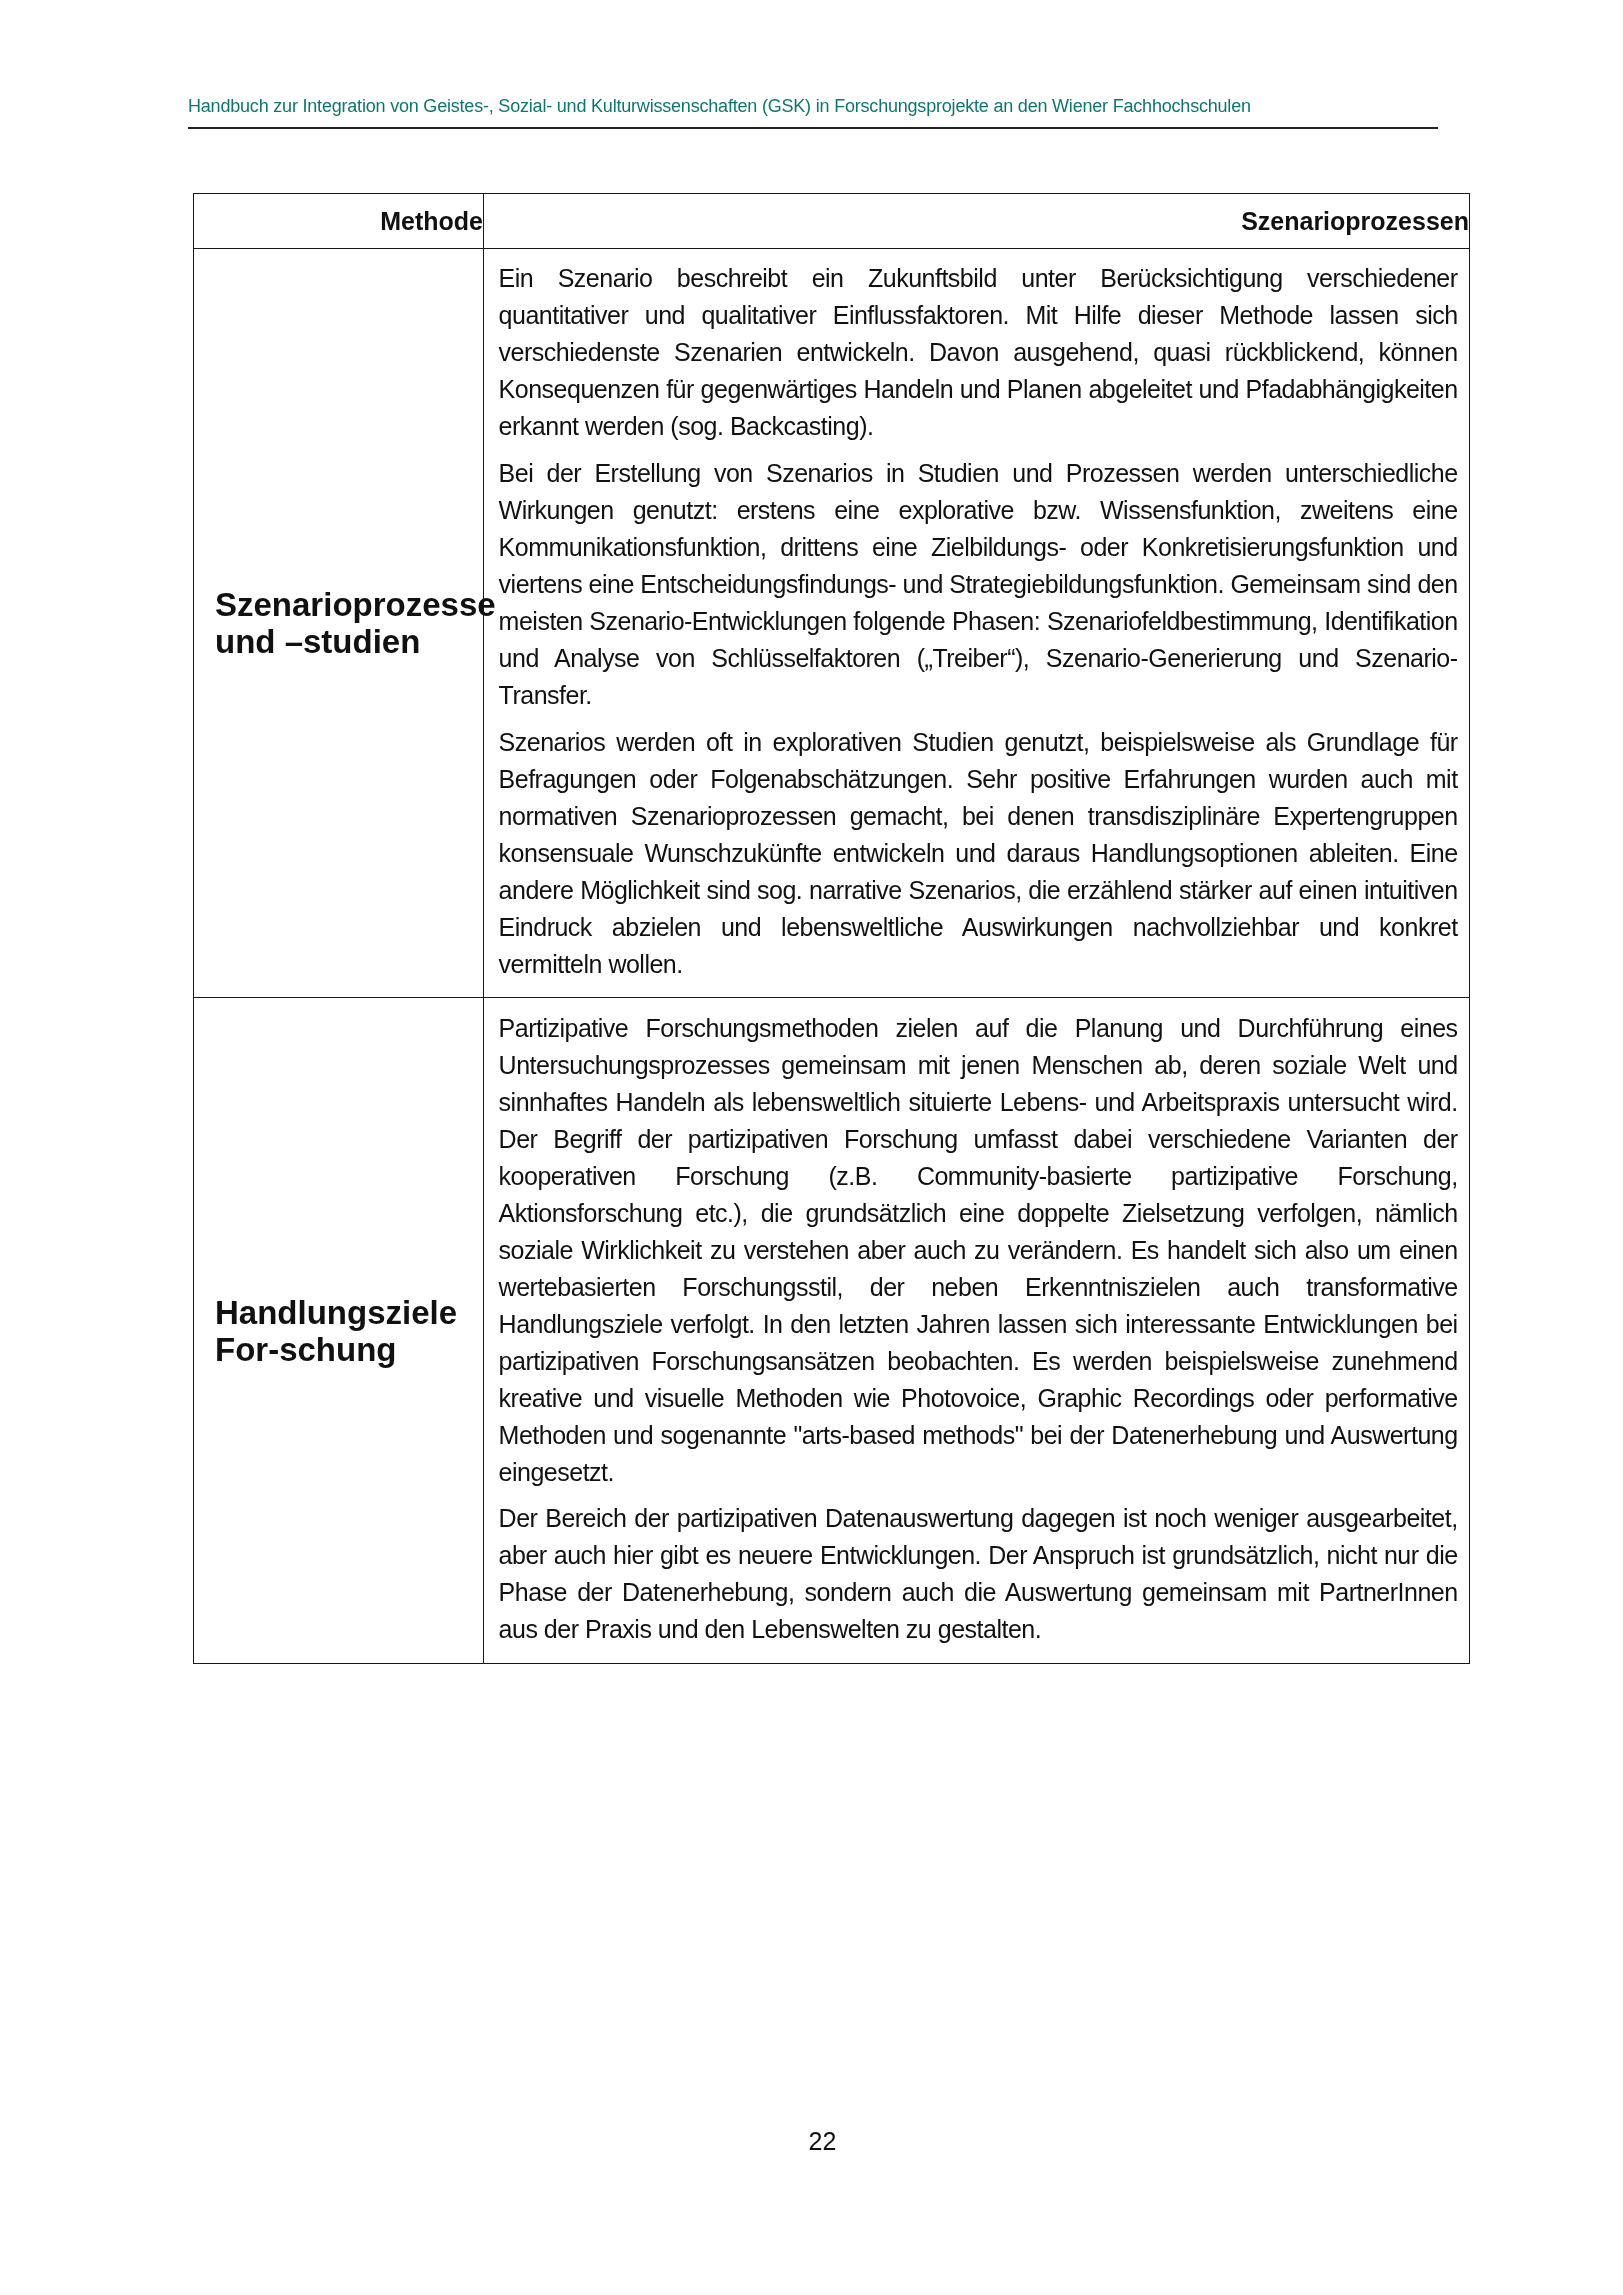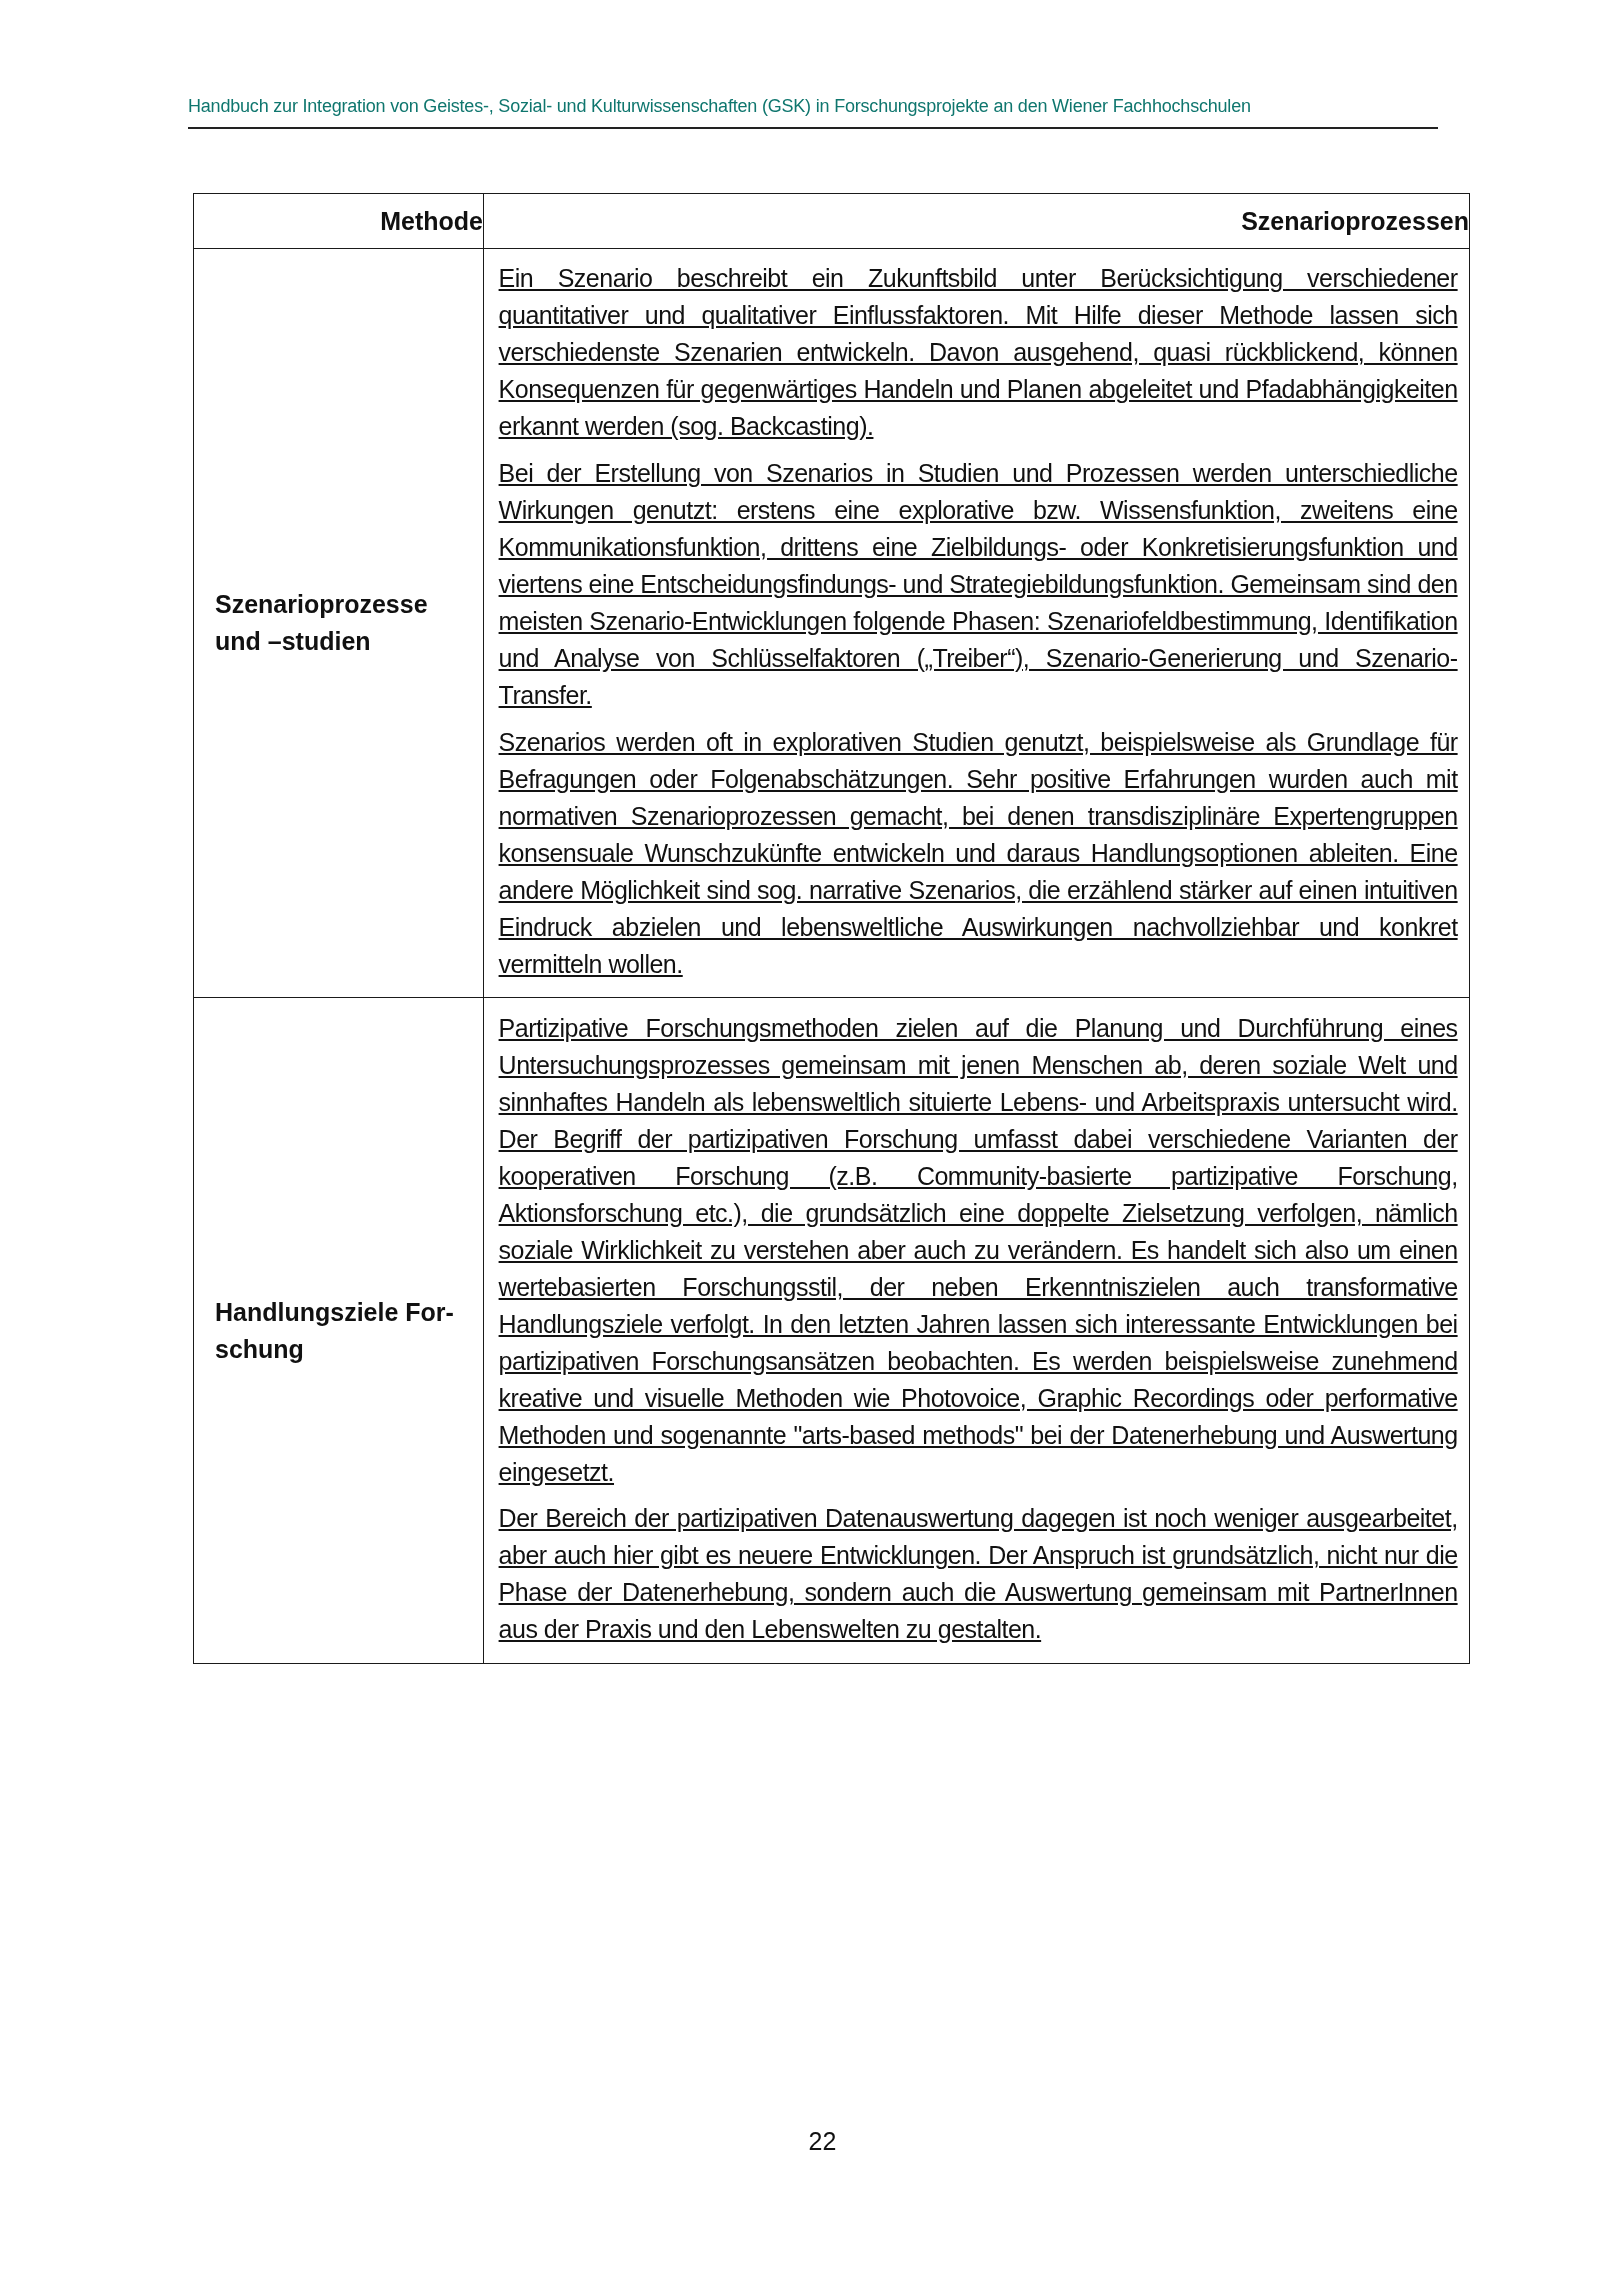--- a/index.html
+++ b/index.html
@@ -7,24 +7,24 @@
          font-family: "Liberation Sans", "DejaVu Sans", sans-serif; color: #111111; }
   .running-header { position: absolute; left: 188px; top: 96px; width: 1250px;
          text-align: left; font-size: 18px; letter-spacing: -0.2px; color: #0f766e; }
   .header-rule { position: absolute; left: 188px; top: 127px; width: 1250px; height: 2.4px; background: #222; }
   table.methods { position: absolute; left: 193px; top: 193px; width: 1276px;
          border-collapse: collapse; table-layout: fixed; }
   table.methods th, table.methods td { border: 1.6px solid #1a1a1a; vertical-align: middle; }
   col.c1 { width: 290px; }
   col.c2 { width: 986px; }
   th { font-weight: bold; font-size: 25px; height: 54px; text-align: right; padding: 0; }
-  td.method { font-weight: bold; font-size: 25px; line-height: 37px; padding: 0 21px; text-align: left; }
+  td.method { font-weight: bold; font-size: 33px; line-height: 37px; padding: 0 21px; text-align: left; }
   td.desc { padding: 11.4px 11.4px 4.9px 14.6px; font-size: 25px; line-height: 37px; text-align: justify;
             letter-spacing: -0.5px; hyphens: manual; }
-  td.desc p { margin: 0 0 9.7px 0; text-decoration: underline; }
+  td.desc p { margin: 0 0 9.7px 0; }
   .page-number { position: absolute; left: 0; width: 1623px; top: 2127px; text-align: center; font-size: 25px; padding-left: 11px; }
 </style>
 </head>
 <body>
 
 <div class="running-header">Handbuch zur Integration von Geistes-, Sozial- und Kulturwissenschaften (GSK) in Forschungsprojekte an den Wiener Fachhochschulen</div>
 <div class="header-rule"></div>
 
 <table class="methods">
   <colgroup>

